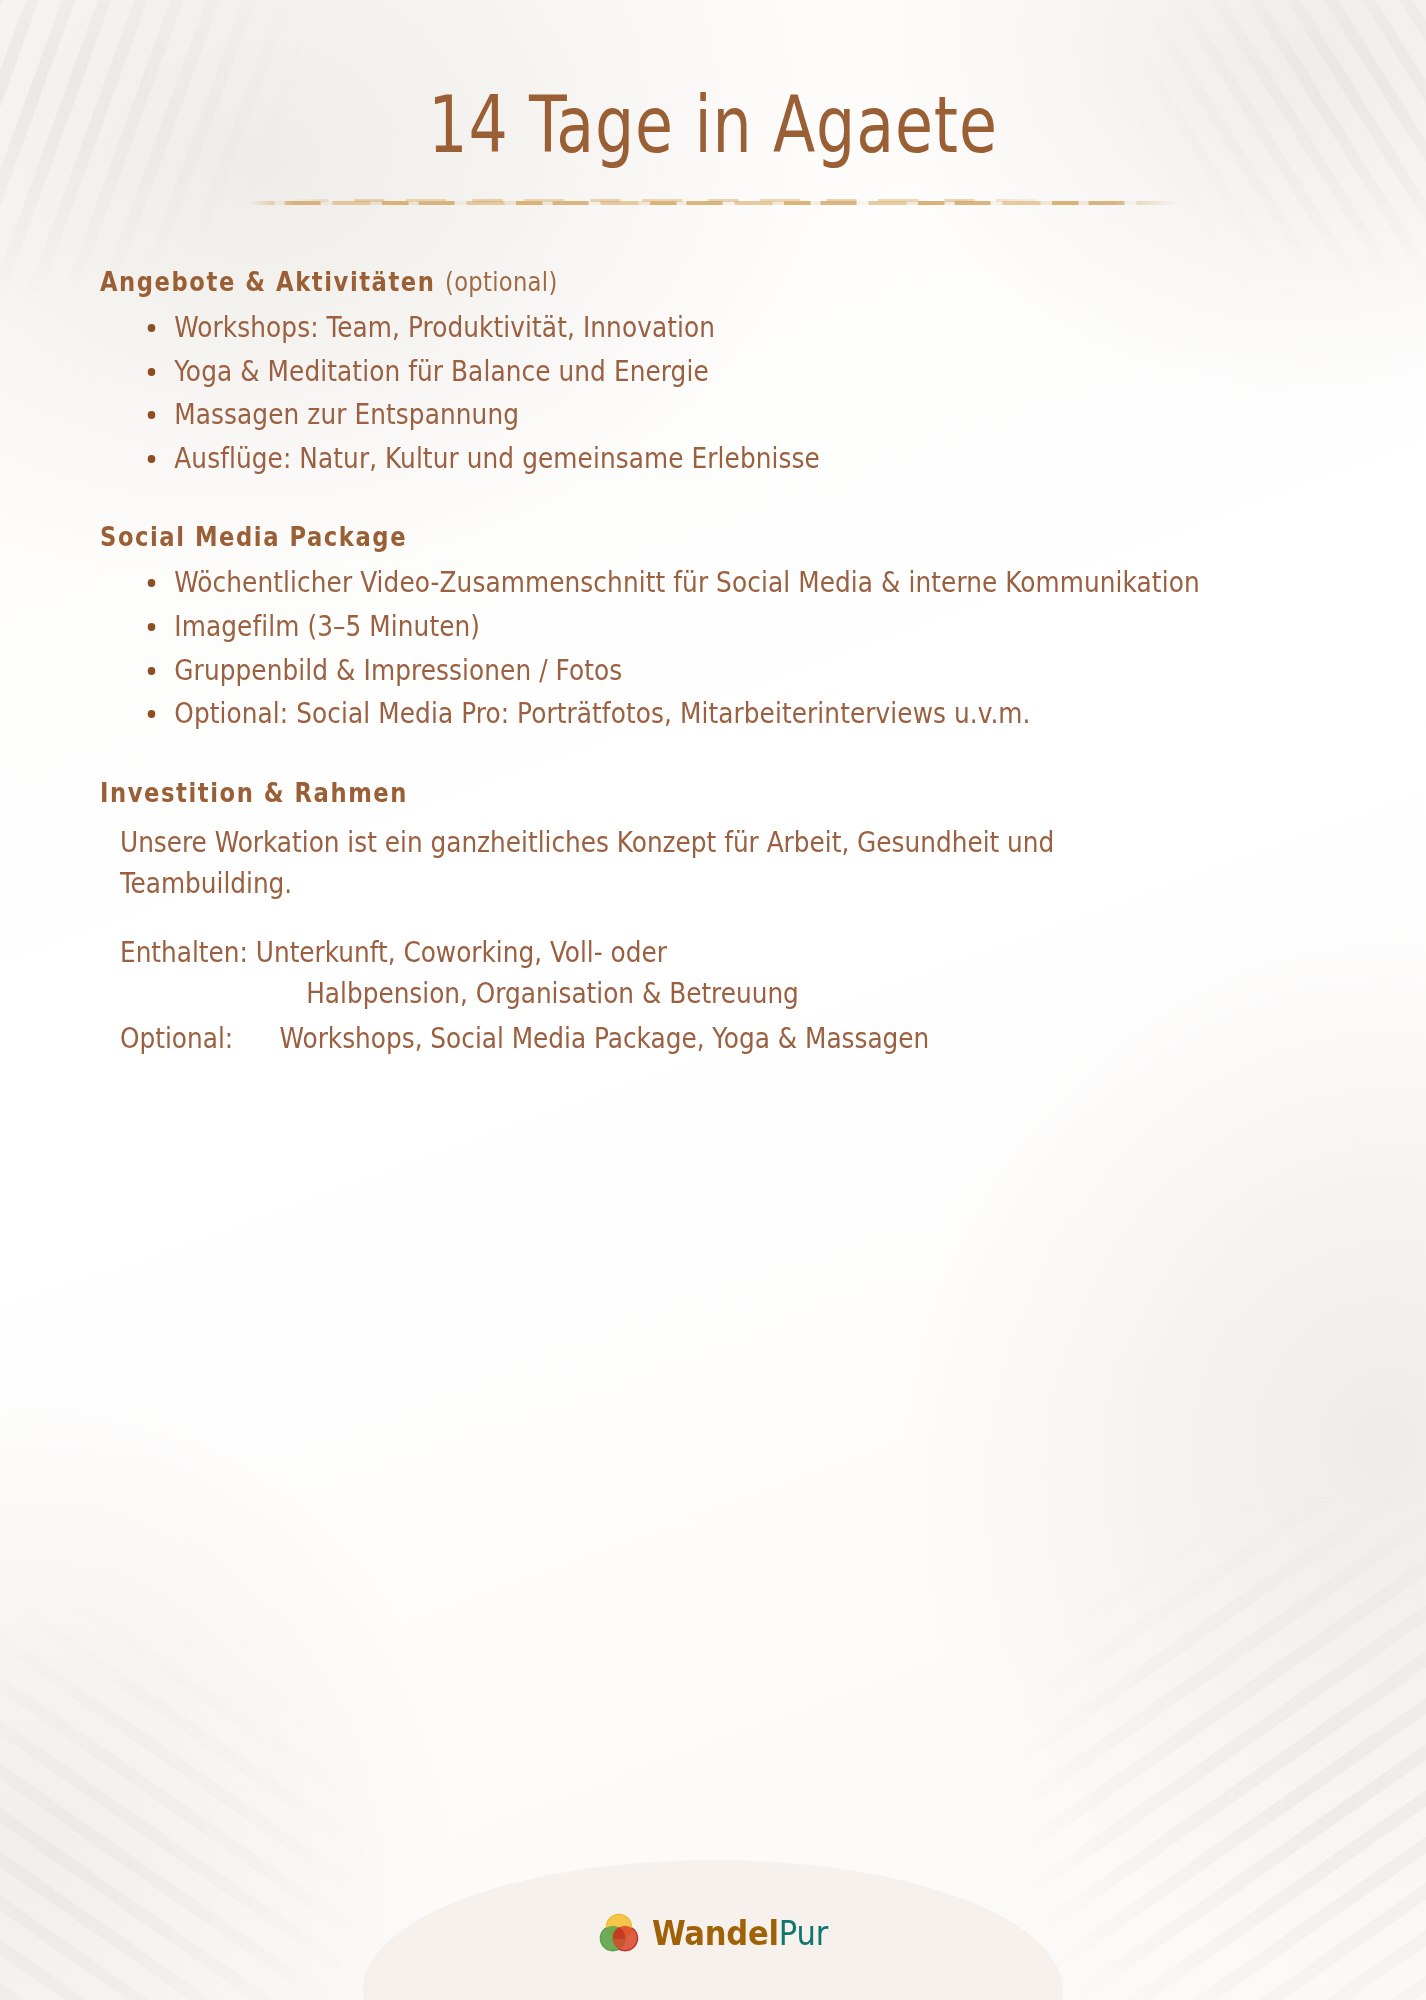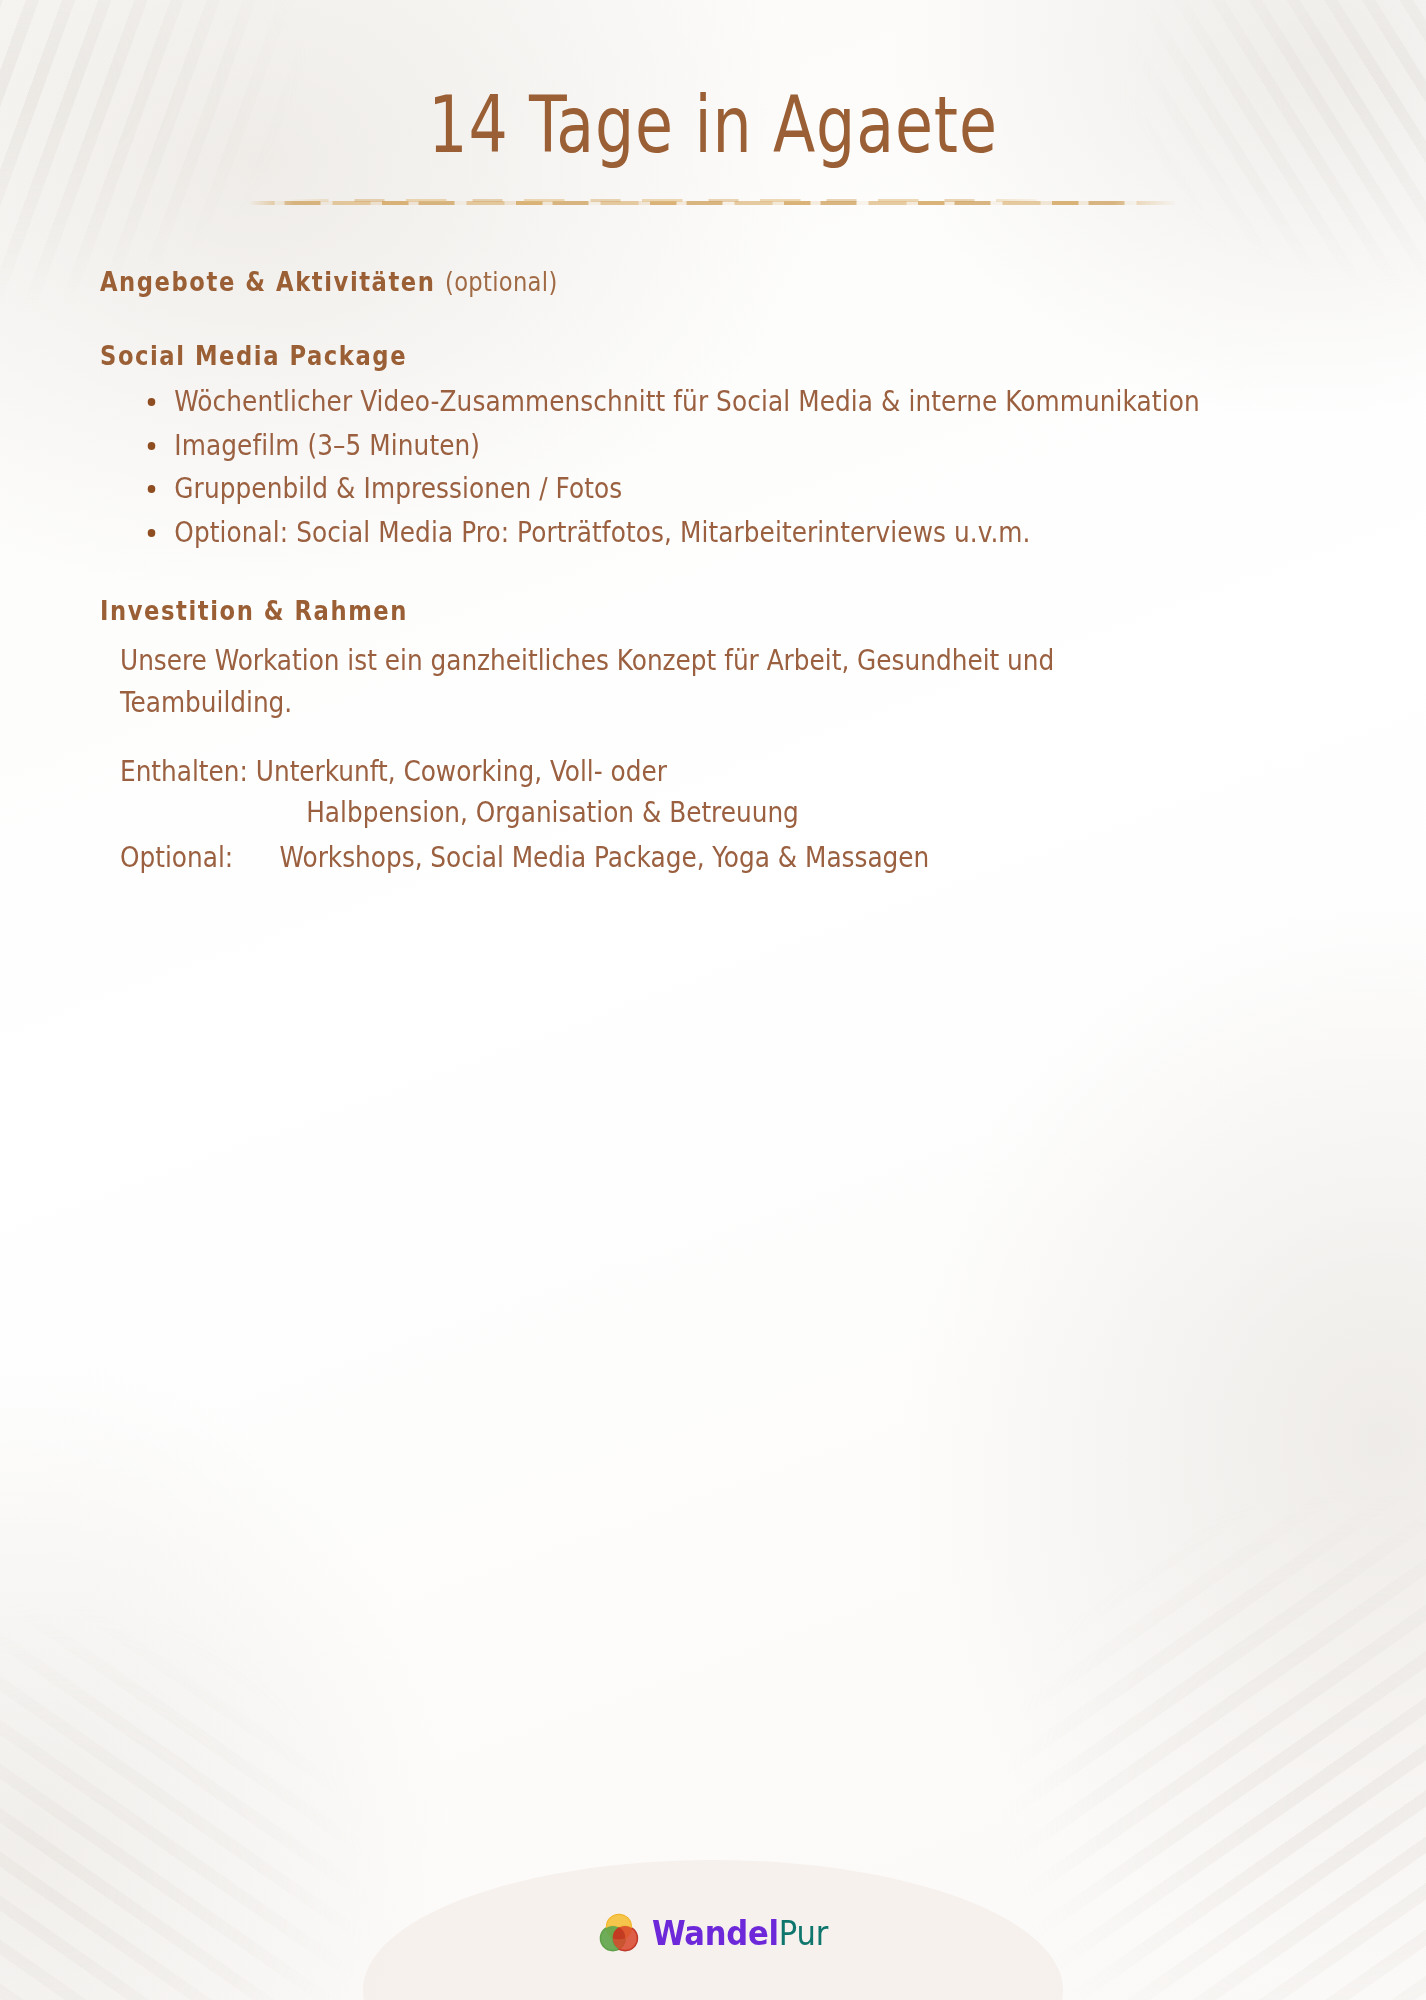--- a/index.html
+++ b/index.html
@@ -233,21 +233,21 @@
     gap:12px;
   }
   .logo-mark { width:42px; height:42px; display:block; }
   .logo-text {
     font-family:"DejaVu Sans Condensed","Liberation Sans Narrow","Liberation Sans", sans-serif;
     font-size:34px;
     font-weight:700;
     letter-spacing:-.2px;
     white-space:nowrap;
   }
-  .logo-text .wandel { color:#6d28d9; }
+  .logo-text .wandel { color:#a16207; }
   .logo-text .pur    { color:#0f766e; font-weight:400; }
 </style>
 </head>
 <body>
 
 <div class="page-bg"></div>
 <div class="leaf leaf-tl"></div>
 <div class="leaf leaf-tr"></div>
 <div class="leaf leaf-br"></div>
 <div class="leaf leaf-bl"></div>
@@ -261,20 +261,26 @@
     <div class="stroke2"></div>
   </div>
 
   <div class="content">
 
     <section class="section">
       <h2 class="section-heading">
         <span>Angebote &amp; Aktivitäten</span>
         <span class="suffix">(optional)</span>
       </h2>
+      <ul class="bullets">
+        <li>Workshops: Team, Produktivität, Innovation</li>
+        <li>Yoga &amp; Meditation für Balance und Energie</li>
+        <li>Massagen zur Entspannung</li>
+        <li>Ausflüge: Natur, Kultur und gemeinsame Erlebnisse</li>
+      </ul>
     </section>
 
     <section class="section">
       <h2 class="section-heading">
         <span>Social Media Package</span>
         <span class="suffix"></span>
       </h2>
       <ul class="bullets">
         <li>Wöchentlicher Video-Zusammenschnitt für Social Media &amp; interne Kommunikation</li>
         <li>Imagefilm (3–5 Minuten)</li>

